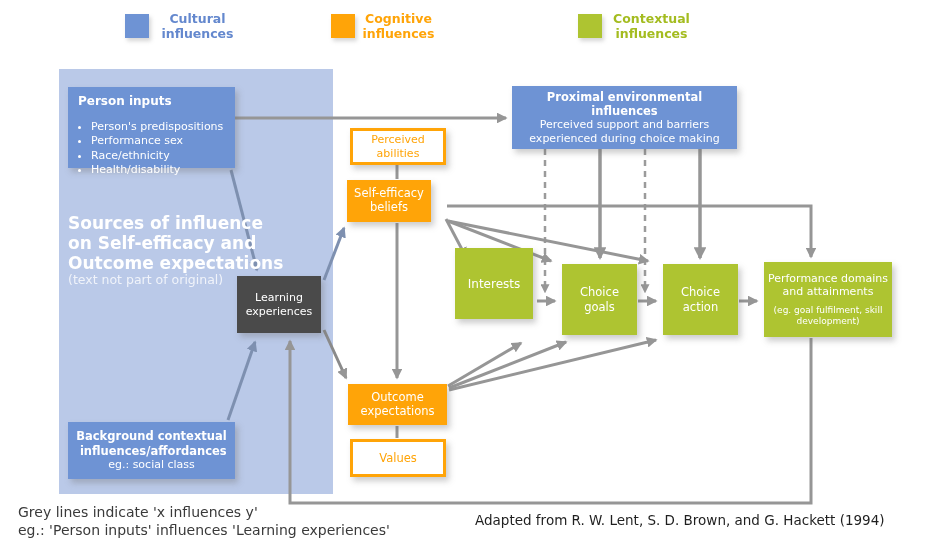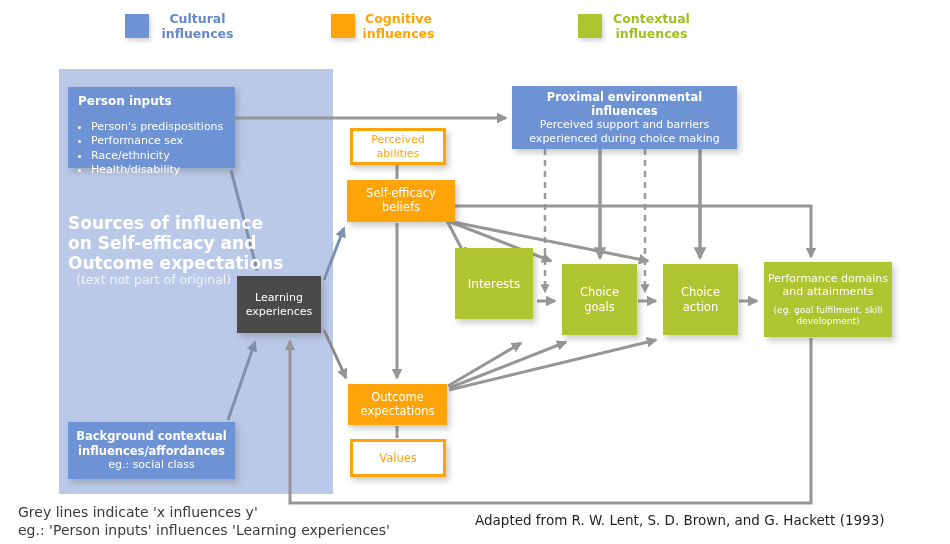--- a/index.html
+++ b/index.html
@@ -21,35 +21,35 @@
   
   .legend-swatch{position:absolute;top:14px;width:24px;height:24px;z-index:3;box-shadow:2px 3px 4px rgba(120,120,120,0.3);}
   .legend-label{position:absolute;top:11px;z-index:3;font-weight:bold;font-size:12.5px;line-height:1.2;text-align:center;}
   
   #person-inputs{left:68px;top:87px;width:167px;height:81px;padding:7px 8px 4px 10px;font-size:11px;line-height:1.28;}
   #person-inputs .title{font-weight:bold;font-size:12px;margin-bottom:11px;}
   #person-inputs ul{margin:0;padding-left:13px;}
   #person-inputs li{margin:0;padding:0;}
   #sources-note{position:absolute;left:68px;top:213px;width:230px;z-index:3;color:#ffffff;}
   #sources-note .main{font-weight:bold;font-size:17px;line-height:1.18;}
-  #sources-note .sub{font-size:12.5px;color:rgba(255,255,255,0.78);line-height:1.15;margin-left:8px;}
+  #sources-note .sub{font-size:12.5px;color:rgba(255,255,255,0.78);line-height:1.15;}
   #proximal{left:512px;top:86px;width:225px;height:63px;font-size:11px;line-height:1.22;padding:2px;}
   #proximal .title{font-weight:bold;font-size:11.5px;}
   #perceived-abilities{left:350px;top:128px;width:96px;height:37px;font-size:11px;line-height:1.2;}
-  #self-efficacy{left:347px;top:180px;width:108px;height:42px;font-size:11.5px;line-height:1.2;}
+  #self-efficacy{left:347px;top:180px;width:84px;height:42px;font-size:11.5px;line-height:1.2;}
   #learning{left:237px;top:276px;width:84px;height:57px;font-size:11px;line-height:1.25;}
   #outcome{left:348px;top:384px;width:99px;height:41px;font-size:11.5px;line-height:1.2;}
   #values{left:350px;top:439px;width:96px;height:38px;font-size:11.5px;}
   #interests{left:455px;top:248px;width:78px;height:71px;font-size:12px;}
   #choice-goals{left:562px;top:264px;width:75px;height:71px;font-size:11.5px;line-height:1.25;}
   #choice-action{left:663px;top:264px;width:75px;height:71px;font-size:11.5px;line-height:1.25;}
   #performance{left:764px;top:262px;width:128px;height:75px;font-size:11px;line-height:1.2;padding:3px;}
   #performance .note{font-size:9px;line-height:1.25;margin-top:7px;}
   #background-box{left:68px;top:422px;width:167px;height:57px;font-size:11px;line-height:1.25;}
-  #background-box .title{font-weight:bold;font-size:11.5px;}
+  #background-box .title{font-weight:bold;font-size:11.5px;text-align:right;}
   #footnote{position:absolute;left:18px;top:503px;z-index:3;font-size:14px;line-height:1.3;color:#3a3a3a;}
   #attribution{position:absolute;left:475px;top:512px;z-index:3;font-size:13.5px;color:#1f1f1f;}
 </style>
 </head>
 <body>
 
 <div id="stage">
 
   <div id="panel"></div>
 
@@ -156,15 +156,15 @@
     <div class="title pre">Background contextual
 influences/affordances</div>
     <div>eg.: social class</div>
   </div>
 
   <div id="footnote">
     <div>Grey lines indicate 'x influences y'</div>
     <div>eg.: 'Person inputs' influences 'Learning experiences'</div>
   </div>
 
-  <div id="attribution">Adapted from R. W. Lent, S. D. Brown, and G. Hackett (1993)</div>
+  <div id="attribution">Adapted from R. W. Lent, S. D. Brown, and G. Hackett (1994)</div>
 
 </div>
 
 </body></html>

